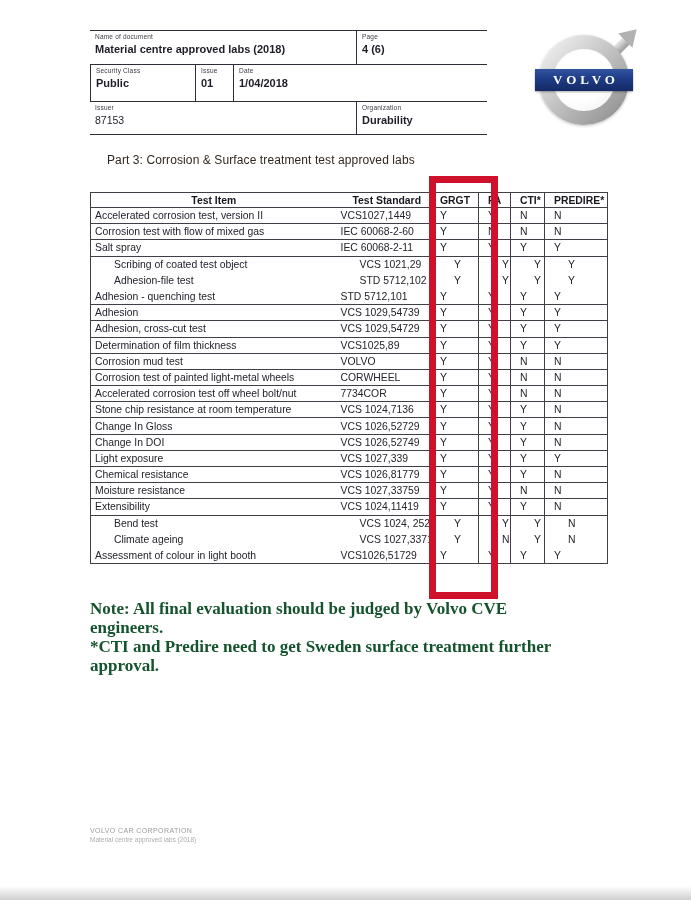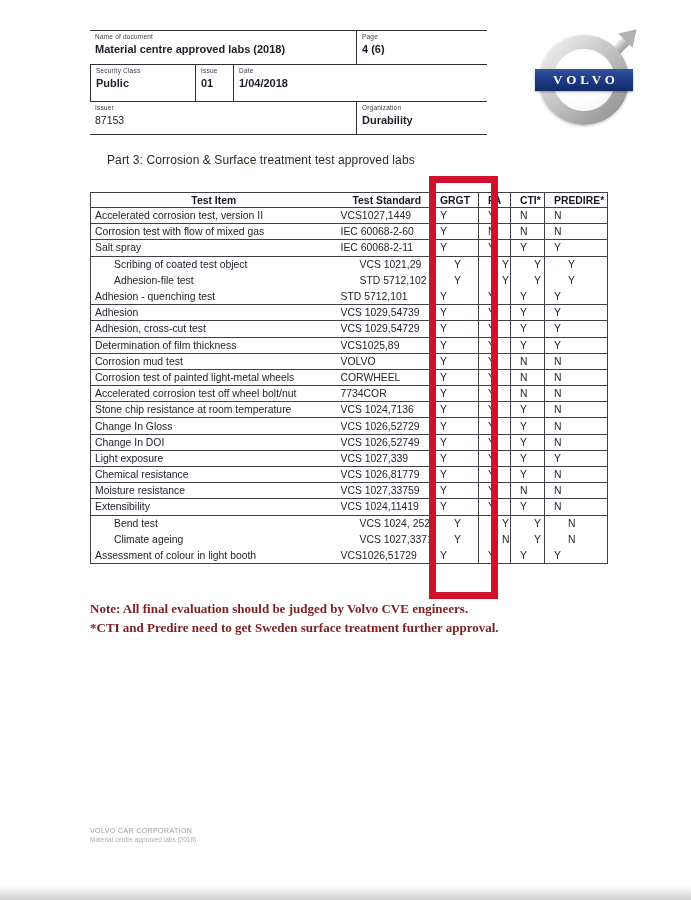--- a/index.html
+++ b/index.html
@@ -91,21 +91,21 @@
   
   .highlight-rect {
     position:absolute; left:429px; top:176px; width:69px; height:423px;
     border:7px solid #d0112b; background:transparent; z-index:5;
   }
 
   
   .notes {
     position:absolute; left:90px; top:599px; width:480px;
     font-family:"Liberation Serif", serif; font-weight:bold;
-    font-size:13px; color:#7f1d1d; line-height:19px;
+    font-size:17px; color:#14532d; line-height:19px;
   }
 
   
   .footer { position:absolute; left:90px; top:827px; }
   .footer-line1 { font-size:7px; color:#9b9b9b; letter-spacing:0.4px; }
   .footer-line2 { font-size:6.5px; color:#adadad; margin-top:2px; }
 
   
   .bottom-shade {
     position:absolute; left:0; bottom:0; width:100%; height:14px;

